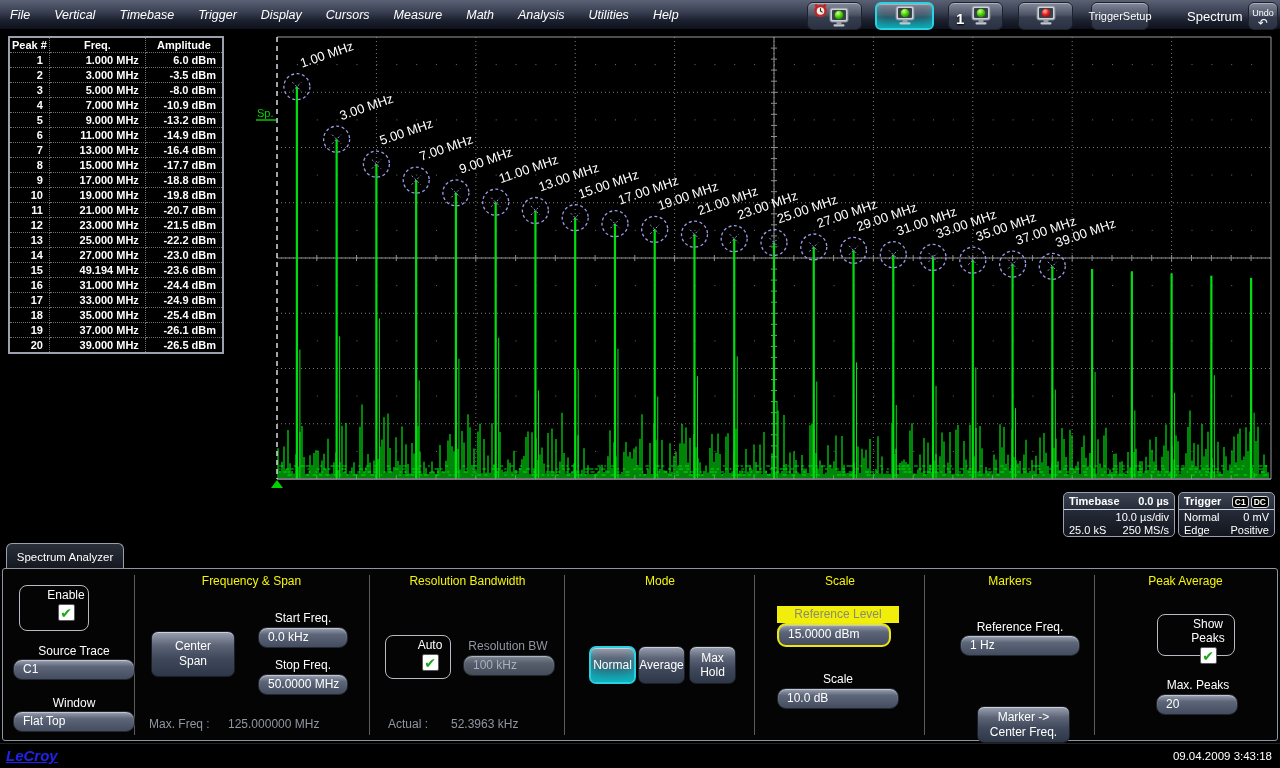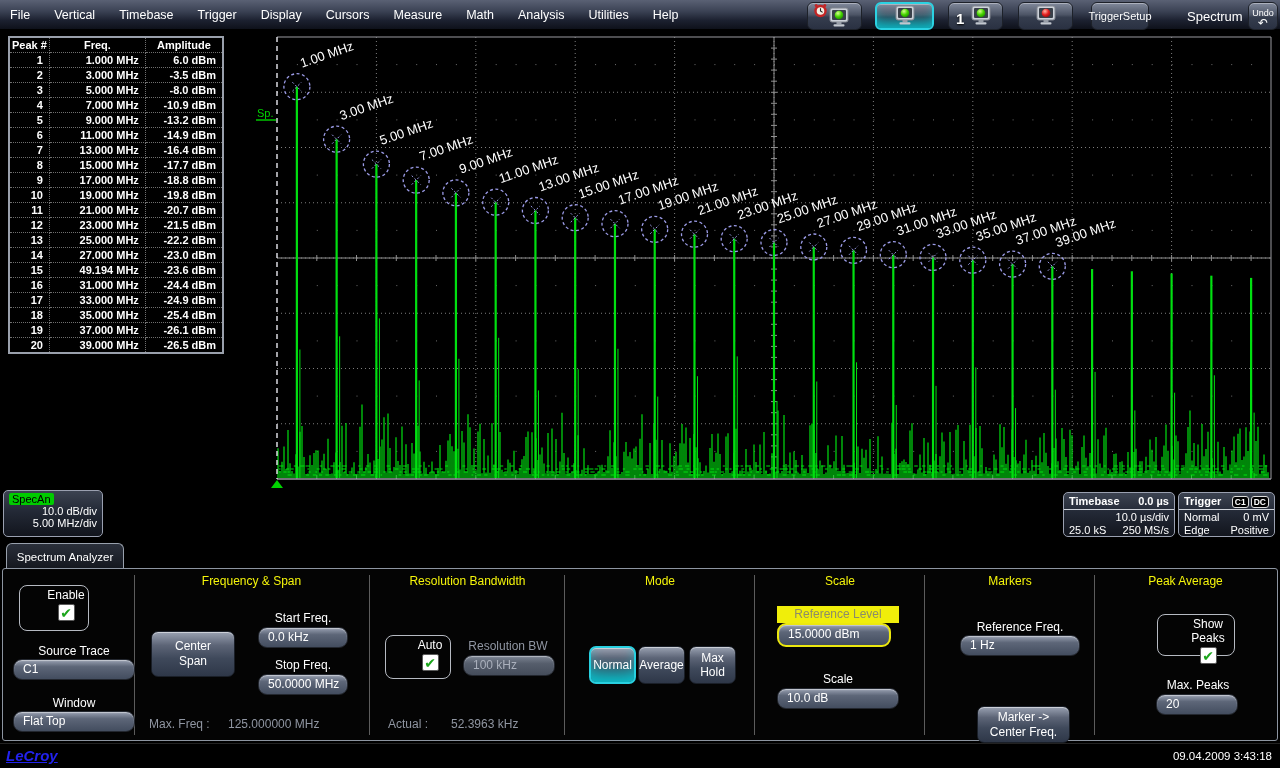--- a/index.html
+++ b/index.html
@@ -3,21 +3,21 @@
 <meta charset="utf-8">
 <style>
   * { margin:0; padding:0; box-sizing:border-box; }
   html,body { width:1280px; height:768px; background:#000; overflow:hidden;
               font-family:"Liberation Sans","DejaVu Sans",sans-serif; }
 
   
   #menubar { position:absolute; top:0; left:0; width:1280px; height:30px;
     background:linear-gradient(180deg,#5a6174 0%,#3a4153 40%,#1c2130 70%,#0e111a 100%);
     border-bottom:1px solid #000; z-index:30; }
-  #menu-items { position:absolute; left:10px; top:0; height:30px; display:flex; align-items:center; gap:24px; }
+  #menu-items { position:absolute; left:10px; top:0; height:30px; display:flex; align-items:center; gap:24px;font-style:italic; }
   .menu-item { color:#fff; font-size:12.5px; cursor:default; }
   .tool-btn { position:absolute; top:2px; height:28px; border-radius:6px;
     background:linear-gradient(180deg,#828a9c 0%,#4d5566 45%,#353d4e 55%,#2a3142 100%);
     border:1px solid #1d2129; box-shadow:inset 0 1px 0 rgba(255,255,255,.35);
     display:flex; align-items:center; justify-content:center; color:#fff; }
   .tool-btn.selected { border:2px solid #2bd2e2;
     box-shadow:inset 0 -12px 12px -5px rgba(0,225,235,.75), inset 0 1px 0 rgba(255,255,255,.35); }
   .two-line { font-size:11px; line-height:12px; text-align:center; }
   #spectrum-indicator { position:absolute; top:9px; left:1187px; color:#fff; font-size:13px; }
   #undo-btn { left:1248px; width:30px; flex-direction:column; font-size:9px; line-height:9px;justify-content:flex-end; }
@@ -485,25 +485,20 @@
           <td>-26.1 dBm</td>
         </tr>
         <tr>
           <td>20</td>
           <td>39.000 MHz</td>
           <td>-26.5 dBm</td>
         </tr>
       </tbody>
   </table>
 
-  <div class="descriptor" style="left:3px;top:460px;width:100px;height:47px;">
-    <div style="text-align:left"><span id="specan-name">SpecAn</span></div>
-    <div style="text-align:right">10.0 dB/div</div>
-    <div style="text-align:right">5.00 MHz/div</div>
-  </div>
 
   <div class="descriptor" style="left:1063px;top:462px;width:112px;height:45px;">
     <div class="desc-row">
         <b>Timebase</b>
       <b>0.0 µs</b>
       </div>
     <div class="tb-divider"></div>
     <div class="desc-row">
         <span></span>
         <span>10.0 µs/div</span>

